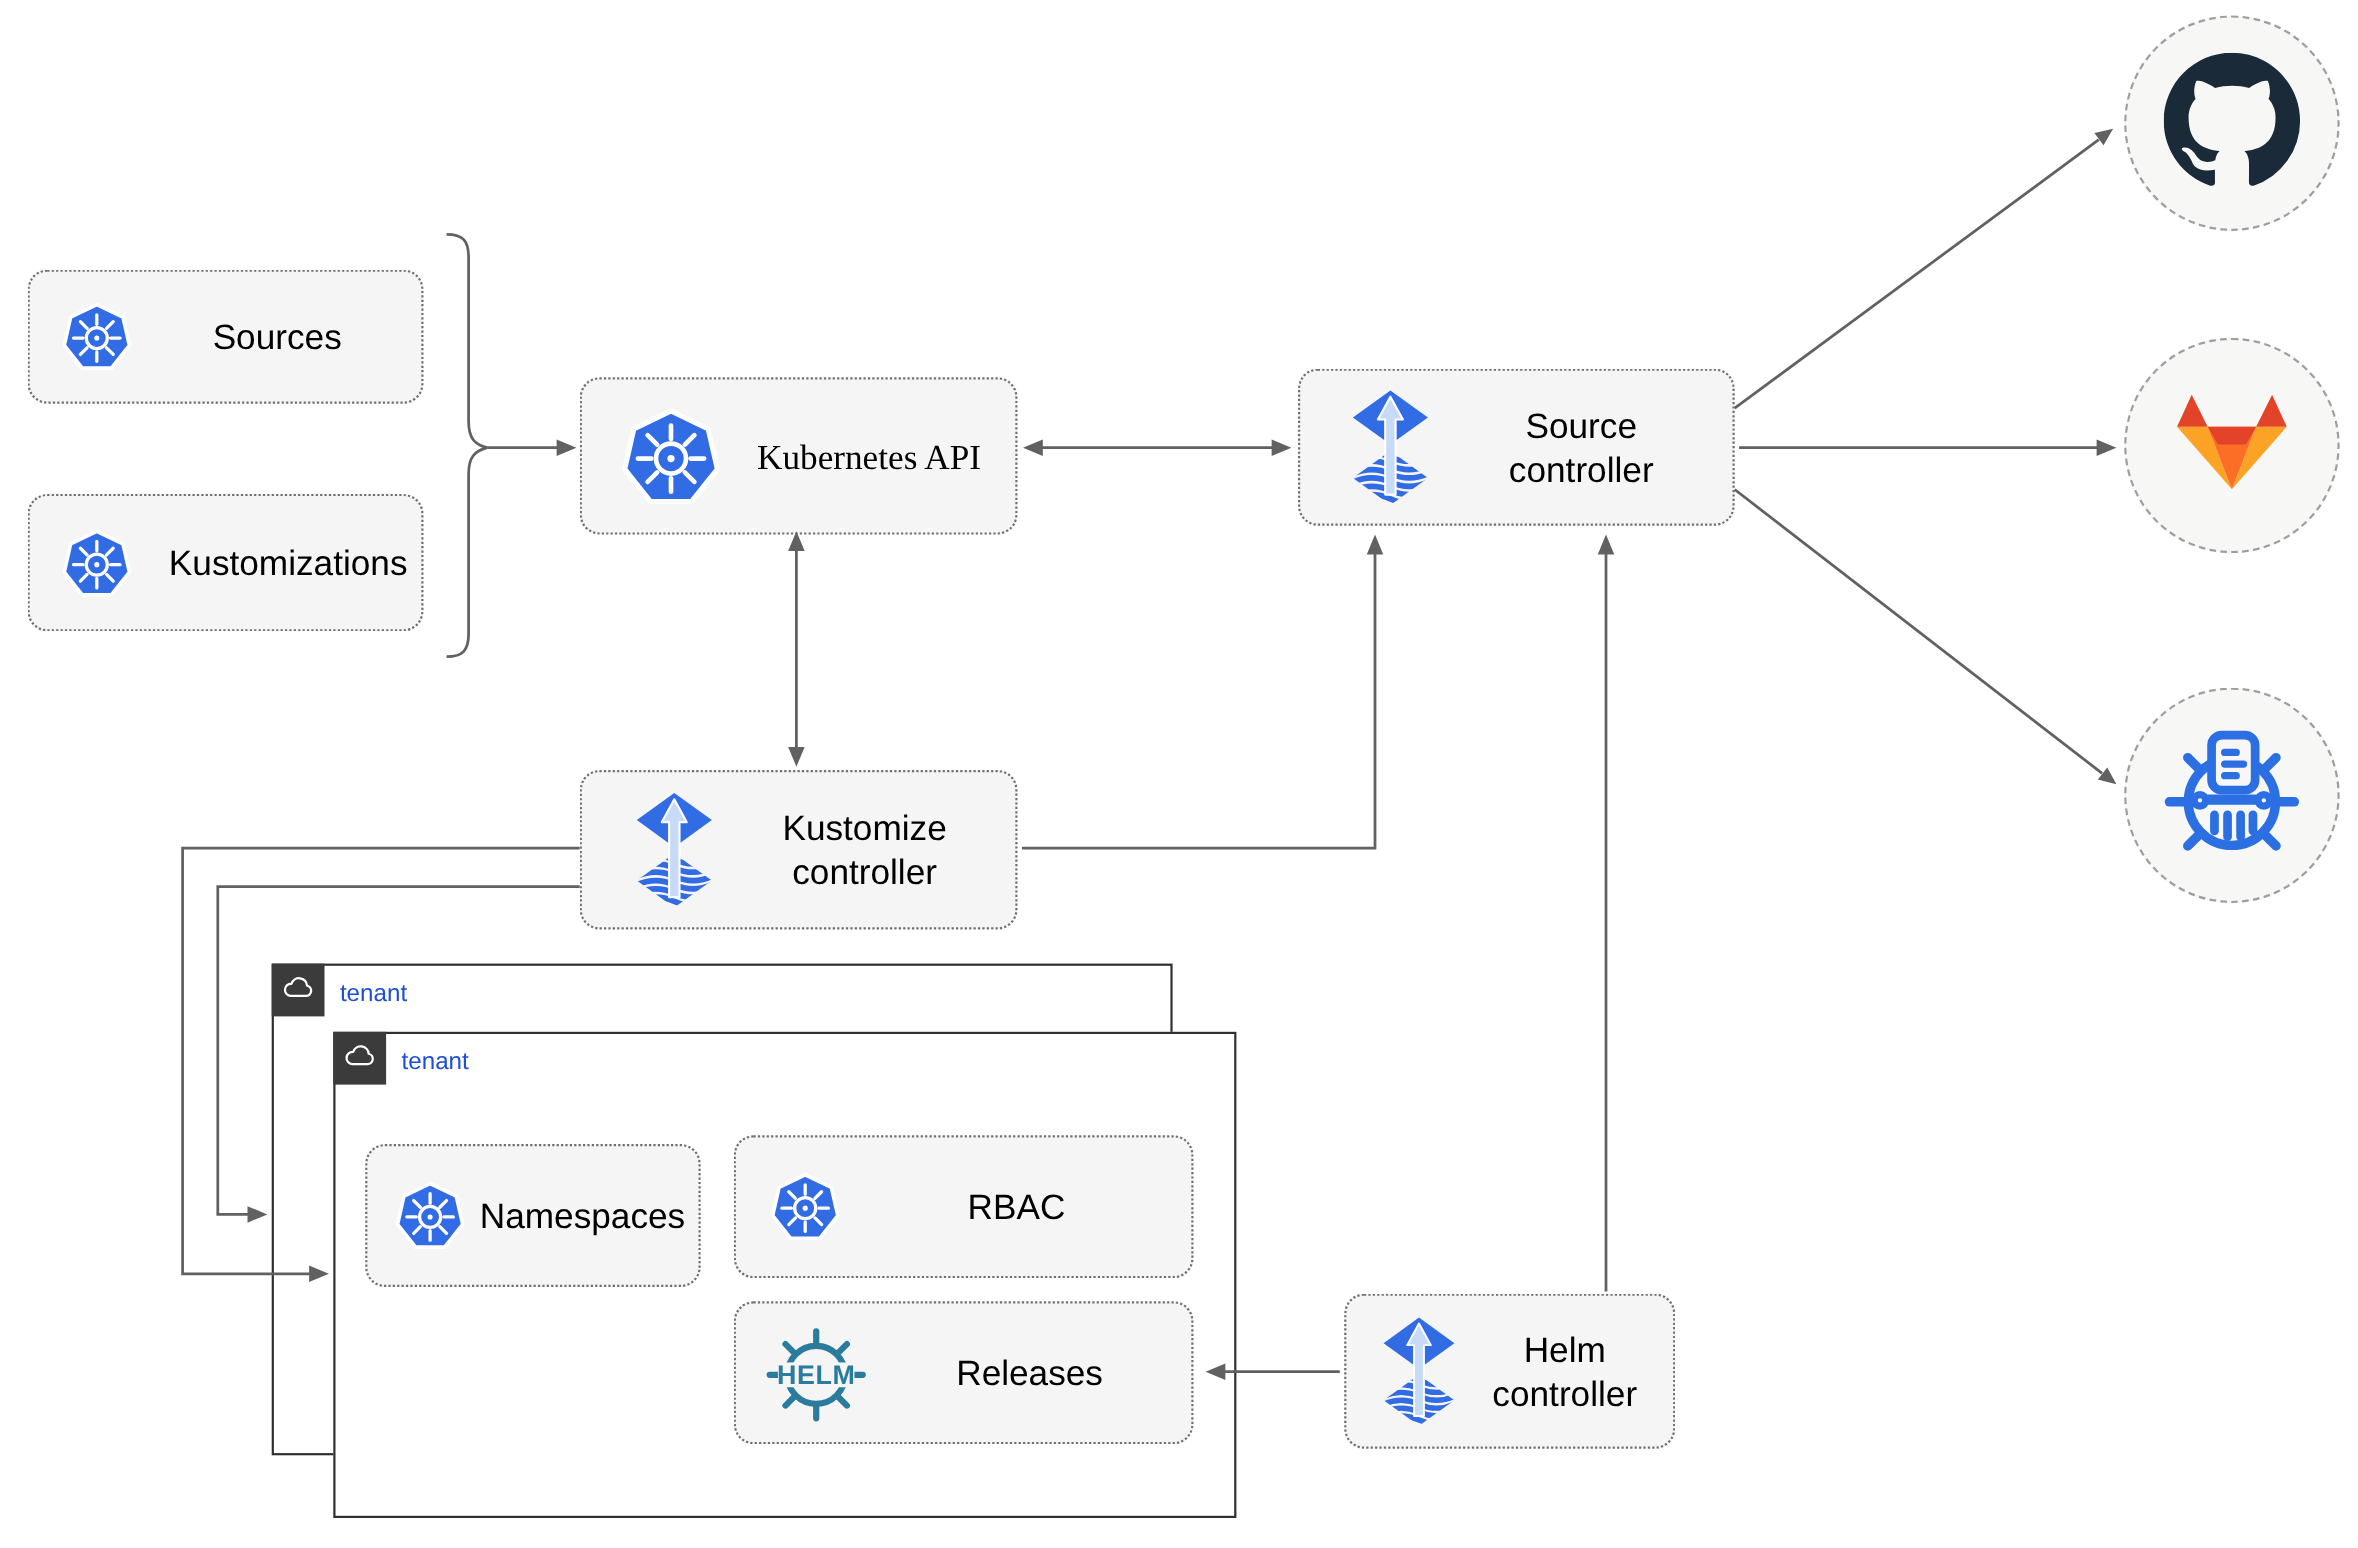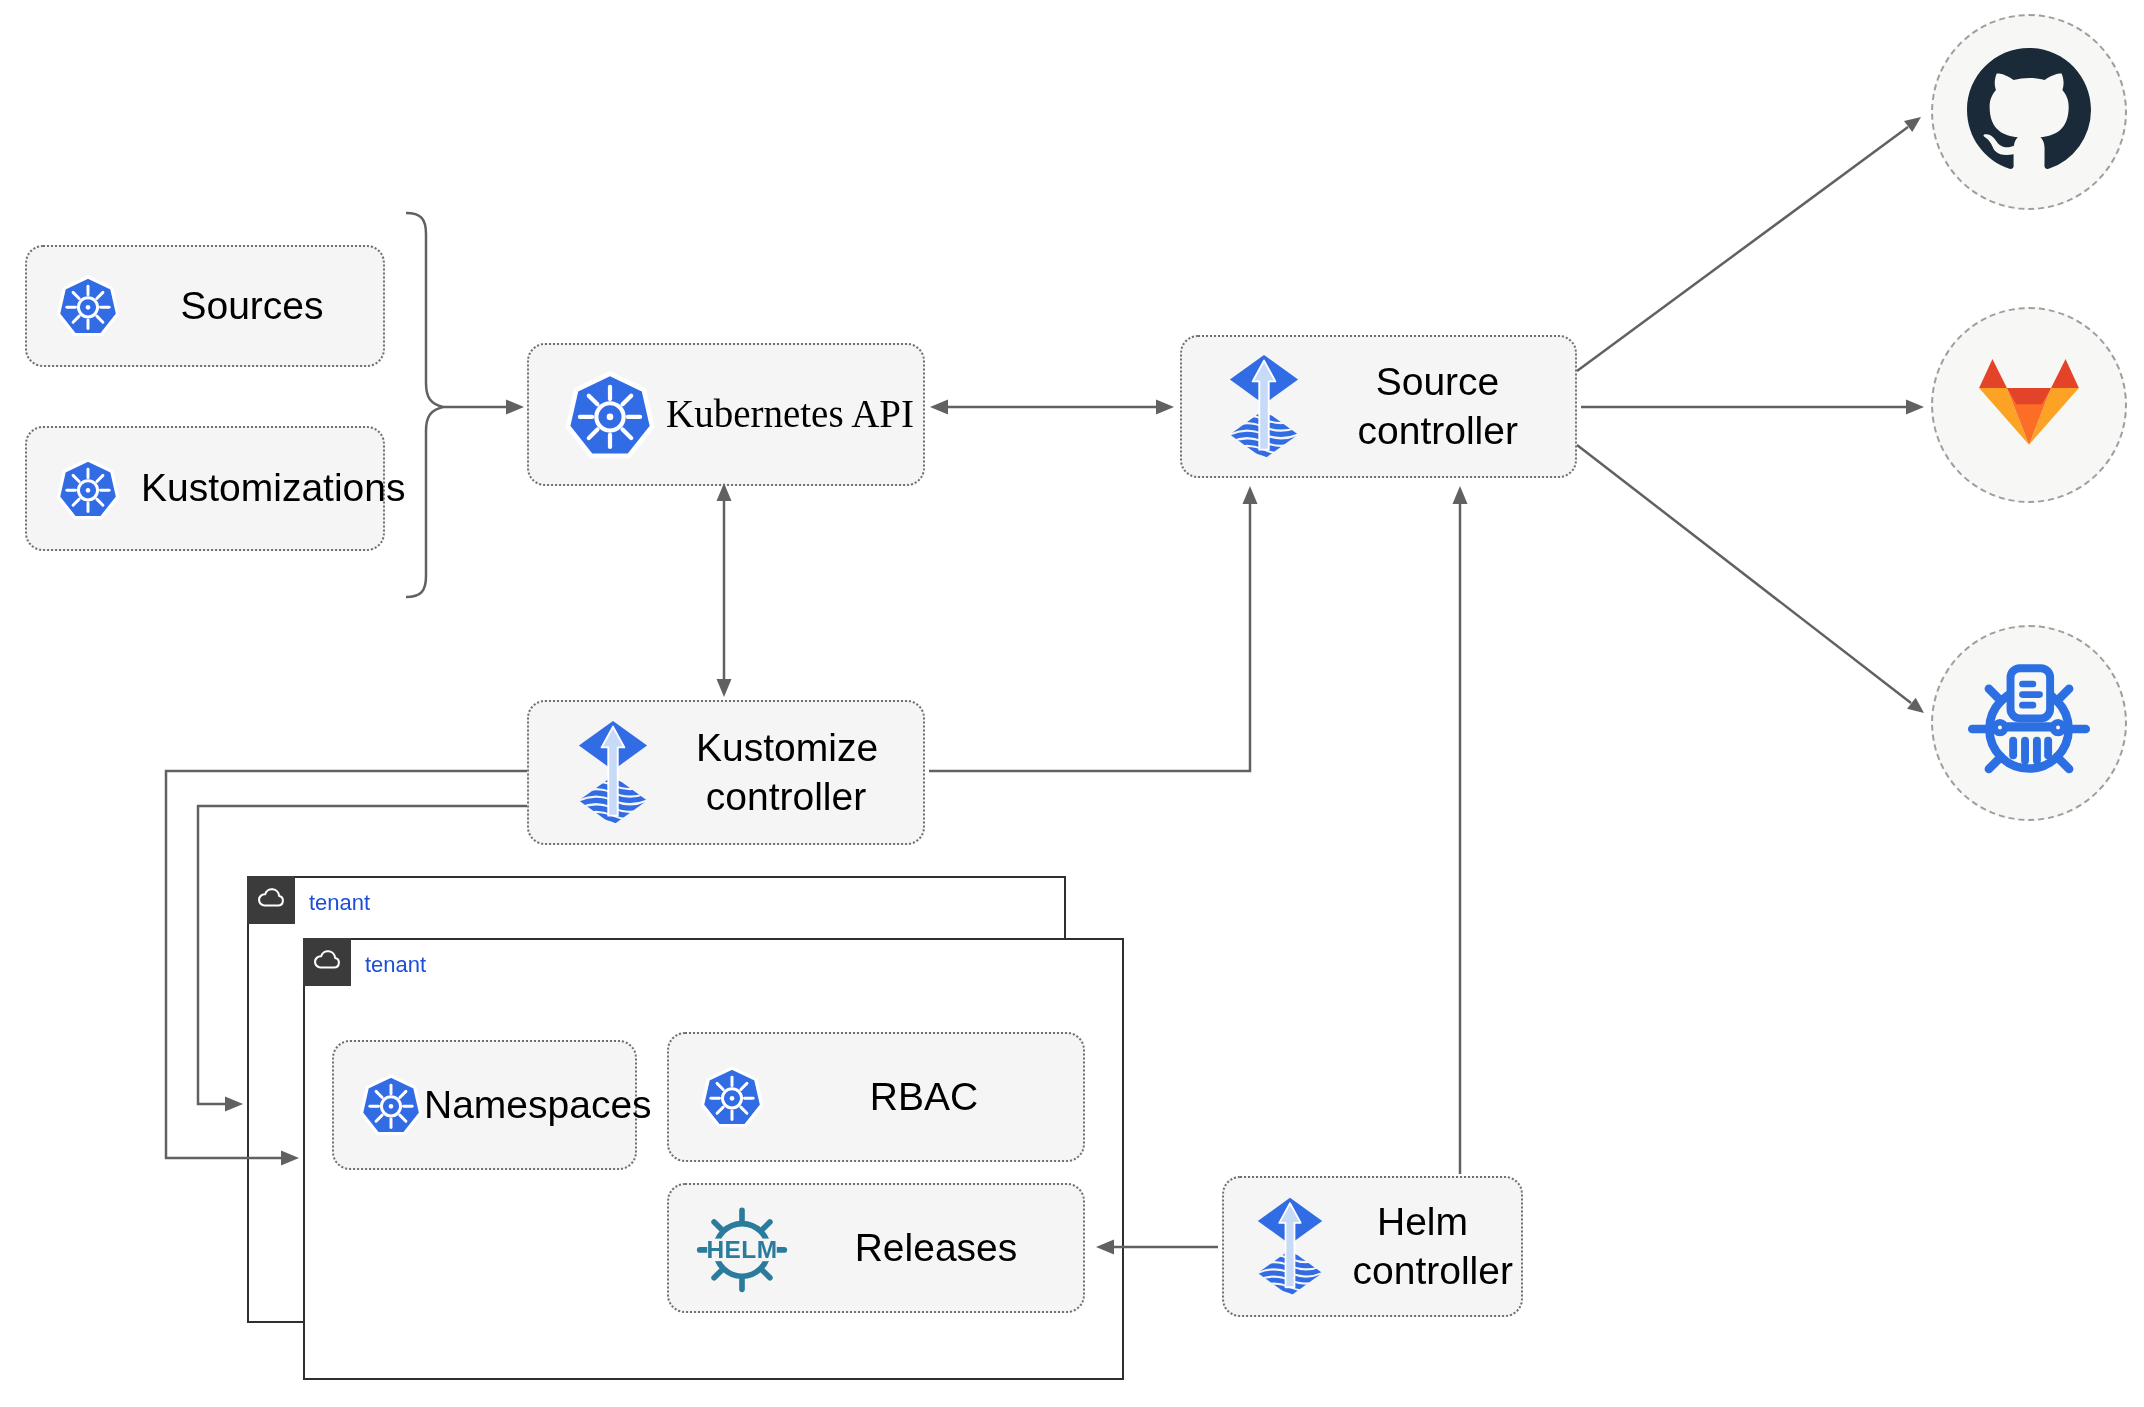--- a/index.html
+++ b/index.html
@@ -1,21 +1,21 @@
 <!DOCTYPE html>
 <html style="--kubernetes-blue: #326CE5; --flux-blue: #316CE4; --flux-arrow: #C7DBF8; --helm-teal: #2B7C9C; --github-dark: #1B2A38; --gitlab-red: #E24329; --gitlab-orange: #FC6D26; --gitlab-amber: #FCA326; --chart-repo-blue: #2B6FE3; --connector-gray: #616161; --box-fill: #F5F5F5; --box-border: #6F6F6F; --tenant-tab: #3B3B3B; --circle-fill: #F7F8F6; --circle-border: #9E9E9E;"><head>
 <meta charset="utf-8">
 <style>
   html,body{margin:0;padding:0;background:#ffffff;font-family:"Liberation Sans",sans-serif;}
   .canvas{position:relative;width:2144px;height:1407px;background:#fff;overflow:hidden;}
 
   .node{position:absolute;background:var(--box-fill,#f5f5f5);border:2px dotted var(--box-border,#6f6f6f);
         border-radius:18px;display:flex;align-items:center;box-sizing:border-box;}
   .node .icon{flex:0 0 auto;display:flex;align-items:center;justify-content:center;}
-  .node .label{flex:1;text-align:center;font-size:39px;color:#000;line-height:1.25;}
+  .node .label{flex:1;text-align:center;font-size:32px;color:#000;line-height:1.25;}
   .node .label.two-line{flex:none;margin:0 auto;}
 
   .circle{position:absolute;width:196px;height:196px;border-radius:50%;
           background:var(--circle-fill,#f7f8f6);border:2px dashed var(--circle-border,#9e9e9e);
           display:flex;align-items:center;justify-content:center;box-sizing:border-box;}
 
   .tenant{position:absolute;background:#ffffff;border:2px solid #2f2f2f;box-sizing:border-box;}
   .tenant-tab{position:absolute;left:-2px;top:-2px;width:48px;height:48px;
               background:var(--tenant-tab,#3b3b3b);display:flex;align-items:center;justify-content:center;}
   .tenant-label{position:absolute;left:60px;top:12px;font-size:22px;color:#1d4ed8;}
@@ -147,21 +147,21 @@
             <line x1="36.6" y1="38.6" x2="27.4" y2="29.4"></line>
           <line x1="50" y1="33" x2="50" y2="20"></line>
             <line x1="63.4" y1="38.6" x2="72.6" y2="29.4"></line>
         </g>
         <circle class="kube-hub" cx="50" cy="52" r="3.5"></circle>
       </svg>
     </span>
     <span class="label">Sources</span>
   </div>
 
-  <div class="node" style="left:25px;top:426px;width:360px;height:125px;padding-left:28px;gap:20px;">
+  <div class="node" style="left:25px;top:449px;width:360px;height:125px;padding-left:28px;gap:20px;">
     <span class="icon">
       <svg width="66" height="66" viewBox="0 0 100 100">
         <polygon class="kube-body" points="50,6 86,23.3 94.9,62.2 70,93.5 30,93.5 5.2,62.2 14,23.3"></polygon>
         <circle class="kube-wheel" cx="50" cy="52" r="14.5"></circle>
         <g class="kube-wheel">
           <line x1="69" y1="52" x2="82" y2="52"></line>
             <line x1="63.4" y1="65.4" x2="72.6" y2="74.6"></line>
           <line x1="50" y1="71" x2="50" y2="84"></line>
             <line x1="36.6" y1="65.4" x2="27.4" y2="74.6"></line>
           <line x1="31" y1="52" x2="18" y2="52"></line>

